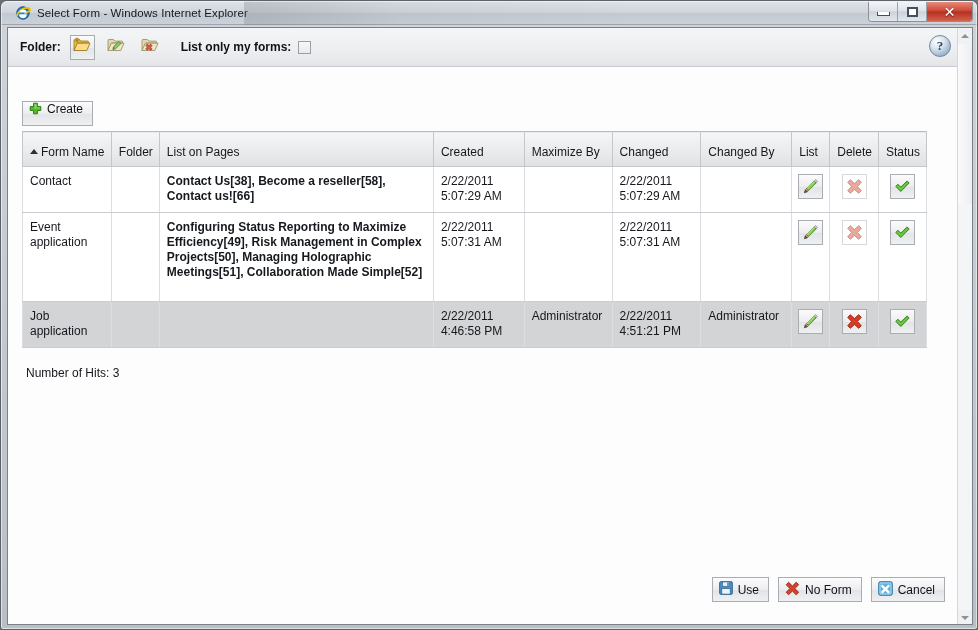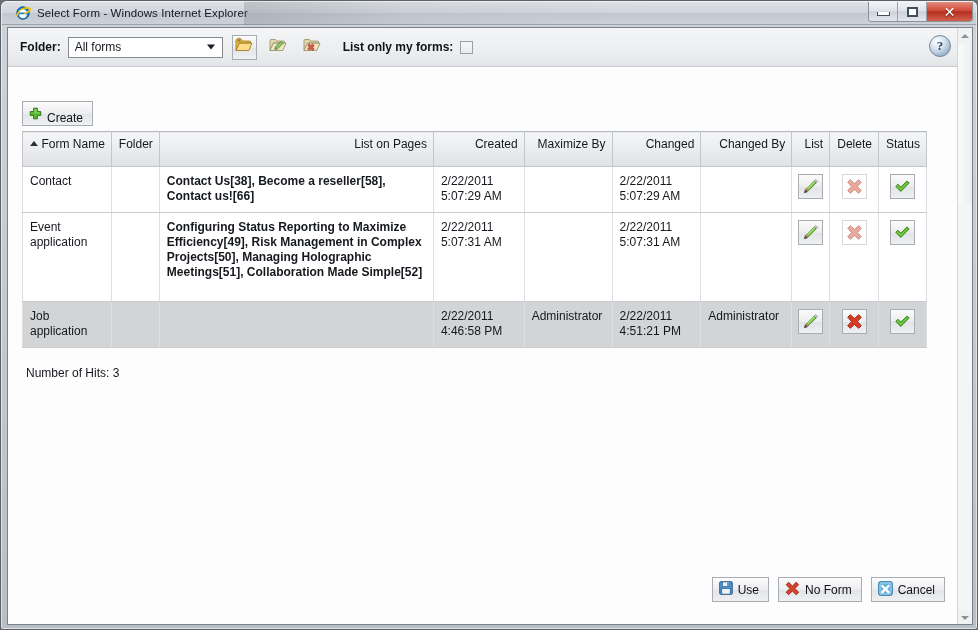--- a/index.html
+++ b/index.html
@@ -202,43 +202,43 @@
     background: #fdfdfd;
   }
 
   #create-btn {
     position: absolute;
     left: 14px; top: 33px;
     height: 25px;
     padding: 0 9px 0 5px;
     background: linear-gradient(to bottom, #fcfcfd 0%, #ededef 50%, #e2e4e7 51%, #eff0f2 100%);
     border: 1px solid #a8adb3;
-    display: flex; align-items: flex-end;
+    display: flex; align-items: flex-start;
     font-size: 12px;
     color: #101317;
   }
   #create-btn .lbl { margin-left: 4px; }
 
   
   #grid {
     position: absolute;
     left: 14px; top: 63px;
     width: 905px;
     border-collapse: collapse;
     font-size: 12px;
     color: #15181d;
   }
   #grid th {
     background: linear-gradient(to bottom, #f5f6f7 0%, #eaebed 55%, #dfe1e3 100%);
     border: 1px solid #c3c6ca;
     border-top: 1px solid #b6b9bd;
     font-weight: normal;
-    text-align: right;
+    text-align: left;
     vertical-align: top;
-    padding: 5px 6px 7px 7px;
+    padding: 13px 6px 7px 7px;
     height: 35px;
     white-space: normal;
     line-height: 14px;
   }
   #grid td {
     border-left: 1px solid #dcdee1;
     border-right: 1px solid #dcdee1;
     border-bottom: 1px solid #c9ccd0;
     vertical-align: top;
     padding: 7px 6px 8px 7px;
@@ -364,24 +364,20 @@
         <span class="wc-close-x">✕</span>
       </div>
     </div>
   </div>
 
   <div id="client">
 
     <div id="toolbar">
       <span class="folder-label">Folder:</span>
 
-      <div id="folder-select">
-        <span class="sel-val">All forms</span>
-        <span class="caret"></span>
-      </div>
 
       <div class="tb-btn">
         <span>
           <svg width="18" height="16" viewBox="0 0 18 16">
             <path d="M1 13.5 V3.5 a1 1 0 0 1 1 -1 h4.4 l1.4 1.6 h6.8 a1 1 0 0 1 1 1 V6 H4.6 L1.6 13.5z" fill="#f3c14f" stroke="#a07a1a" stroke-width="0.9" stroke-linejoin="round"></path>
             <path d="M1 13.5 L4.3 6.2 H17 L13.8 13.5z" fill="#fbdc8b" stroke="#a07a1a" stroke-width="0.9" stroke-linejoin="round"></path>
             <circle cx="4" cy="3.2" r="2.1" fill="#f6e07a" stroke="#9b7a1c" stroke-width="0.8"></circle>
             <path d="M4 1.9 v2.6 M2.8 3.2 h2.4" stroke="#7b5f10" stroke-width="0.9"></path>
           </svg>
         </span>

